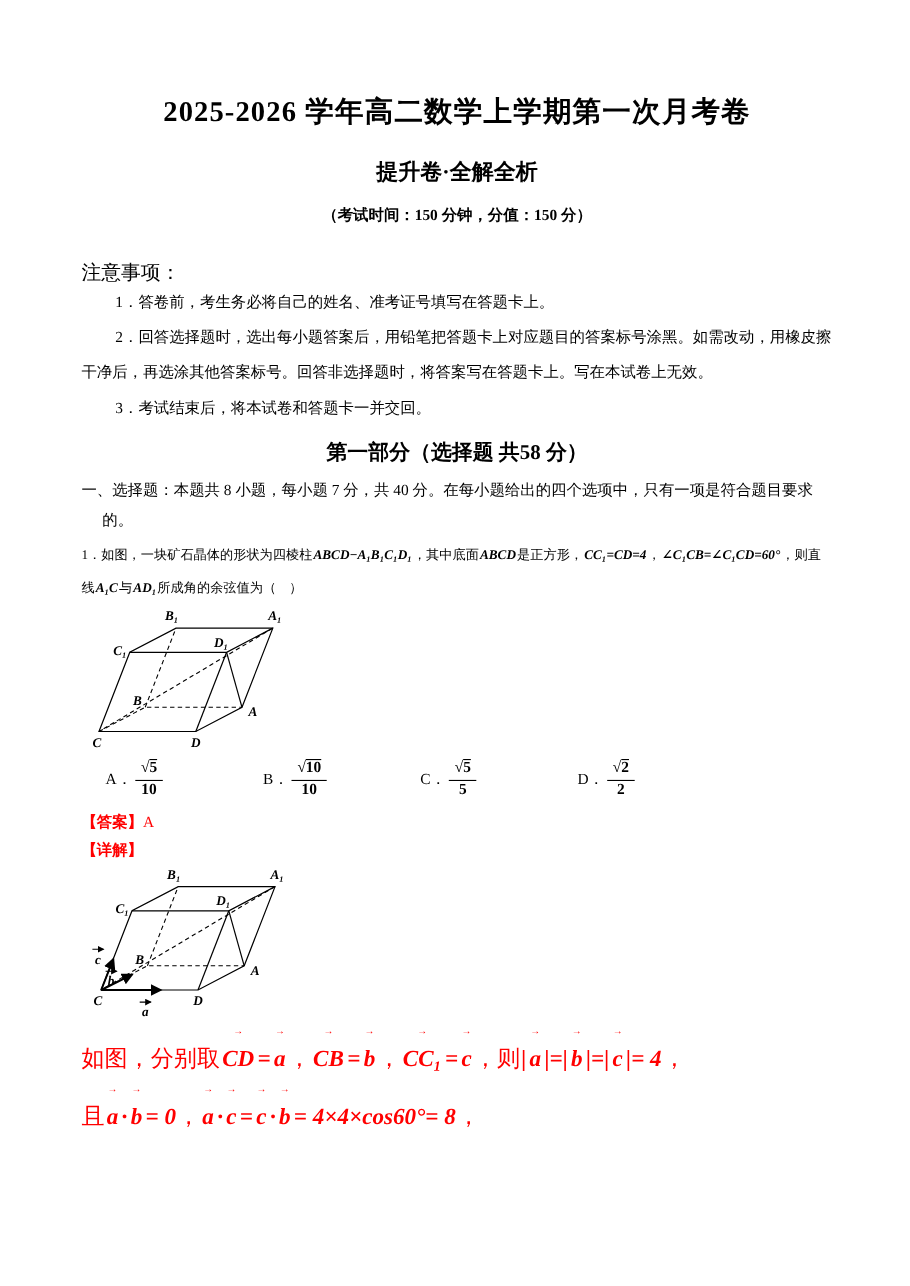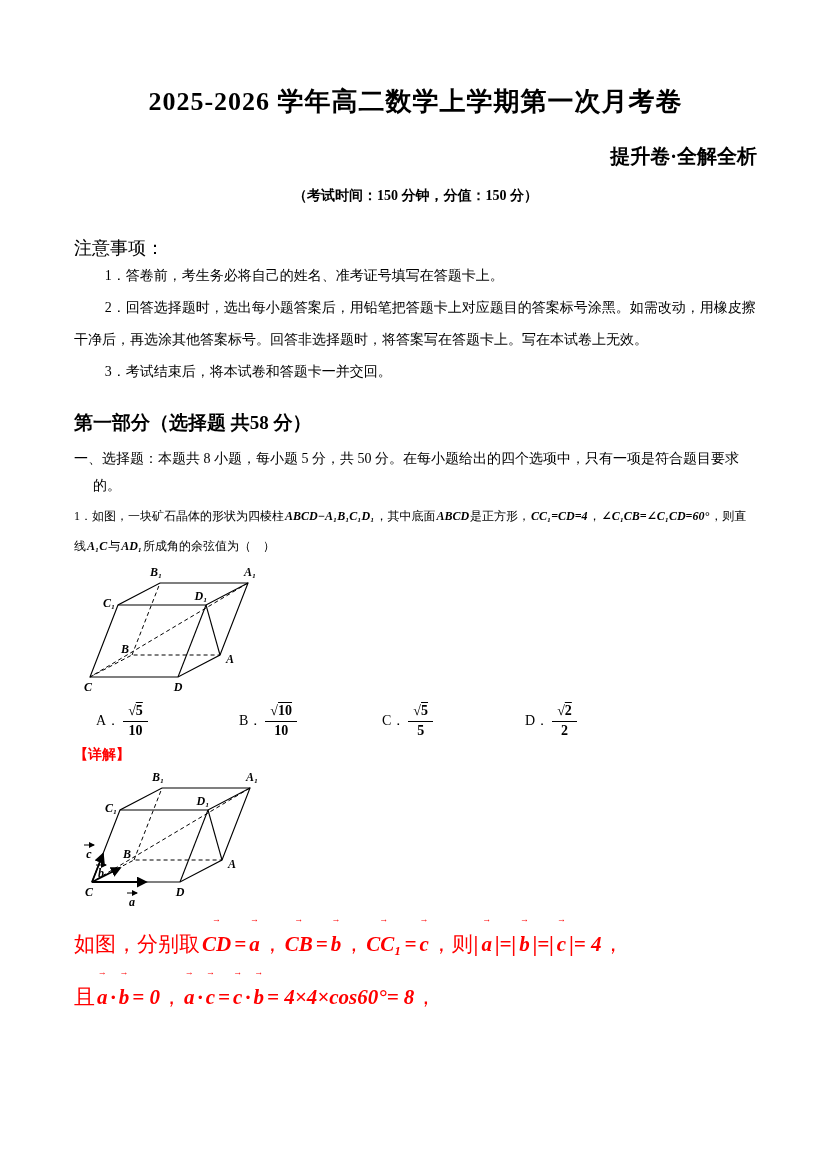--- a/index.html
+++ b/index.html
@@ -6,27 +6,27 @@
   html, body { width: 827px; height: 1169px; }
   body {
     background: #ffffff;
     color: #000;
     font-family: "Liberation Serif", "DejaVu Serif", serif;
     overflow: hidden;
   }
   .page { padding: 84px 70px 0 74px; }
 
   .title { text-align: center; font-size: 26px; font-weight: bold; letter-spacing: 1px; }
-  .subtitle { text-align: right; font-size: 20px; font-weight: bold; margin-top: 24px; }
+  .subtitle { text-align: center; font-size: 20px; font-weight: bold; margin-top: 24px; }
   .exam-info { text-align: center; font-size: 14px; font-weight: bold; margin-top: 17px; }
 
   .notice-heading { font-size: 18px; font-weight: normal; margin-top: 31px; }
   .notice { font-size: 14px; line-height: 2.28; text-indent: 2.2em; }
 
-  .part-heading { text-align: left; font-size: 19px; font-weight: bold; margin-top: 22px; }
+  .part-heading { text-align: center; font-size: 19px; font-weight: bold; margin-top: 10px; }
 
   .q-intro { font-size: 14px; line-height: 1.95; margin-top: 9px; padding-left: 19px; text-indent: -19px; }
   .q-text  { font-size: 12px; line-height: 2.45; margin-top: 3px; }
 
   .tok-text { font-family: inherit; }
   .tok-math { font-weight: bold; font-style: italic; padding: 0 1px; }
   .tok-vec  {
     font-weight: bold; font-style: italic;
     position: relative; display: inline-block;
     padding: 3px 2px 0 2px;
@@ -73,21 +73,21 @@
   <div class="title">2025-2026 学年高二数学上学期第一次月考卷</div>
   <div class="subtitle">提升卷·全解全析</div>
   <div class="exam-info">（考试时间：150 分钟，分值：150 分）</div>
 
   <div class="notice-heading">注意事项：</div>
   <p class="notice">1．答卷前，考生务必将自己的姓名、准考证号填写在答题卡上。</p>
   <p class="notice">2．回答选择题时，选出每小题答案后，用铅笔把答题卡上对应题目的答案标号涂黑。如需改动，用橡皮擦干净后，再选涂其他答案标号。回答非选择题时，将答案写在答题卡上。写在本试卷上无效。</p>
   <p class="notice">3．考试结束后，将本试卷和答题卡一并交回。</p>
 
   <div class="part-heading">第一部分（选择题 共58 分）</div>
-  <p class="q-intro">一、选择题：本题共 8 小题，每小题 5 分，共 50 分。在每小题给出的四个选项中，只有一项是符合题目要求的。</p>
+  <p class="q-intro">一、选择题：本题共 8 小题，每小题 7 分，共 40 分。在每小题给出的四个选项中，只有一项是符合题目要求的。</p>
 
   <p class="q-text"><span class="tok-text">1．如图，一块矿石晶体的形状为四棱柱</span><span class="tok-math">ABCD−A₁B₁C₁D₁</span><span class="tok-text">，其中底面</span><span class="tok-math">ABCD</span><span class="tok-text">是正方形，</span><span class="tok-math">CC₁=CD=4</span><span class="tok-text">，</span><span class="tok-math">∠C₁CB=∠C₁CD=60°</span><span class="tok-text">，则直线</span><span class="tok-math">A₁C</span><span class="tok-text">与</span><span class="tok-math">AD₁</span><span class="tok-text">所成角的余弦值为（　）</span></p>
 
   <div class="fig">
     <svg width="185" height="134" viewBox="0 0 185 134">
       <g stroke="#000" stroke-width="1.1" fill="none">
         <path d="M8,114 L96,114 L138,92 L166,20 L78,20 L36,42 Z"></path>
         <path d="M36,42 L124,42 L166,20"></path>
         <path d="M124,42 L96,114"></path>
         <path d="M124,42 L138,92"></path>
@@ -132,20 +132,21 @@
     </div>
     <div class="option">
       <span class="opt-letter">D．</span>
       <span class="frac">
         <span class="num"><span>√</span><span class="radicand">2</span></span>
         <span class="den">2</span>
       </span>
     </div>
   </div>
 
+  <p class="answer-line"><span class="ans-label">【答案】</span><span>A</span></p>
 
   <p class="detail-line">【详解】</p>
 
   <div class="fig">
     <svg width="195" height="148" viewBox="0 0 195 148">
       <defs>
         <marker id="ah" markerWidth="8" markerHeight="8" refX="5" refY="3" orient="auto">
           <path d="M0,0 L6,3 L0,6 z" fill="#000"></path>
         </marker>
       </defs>

